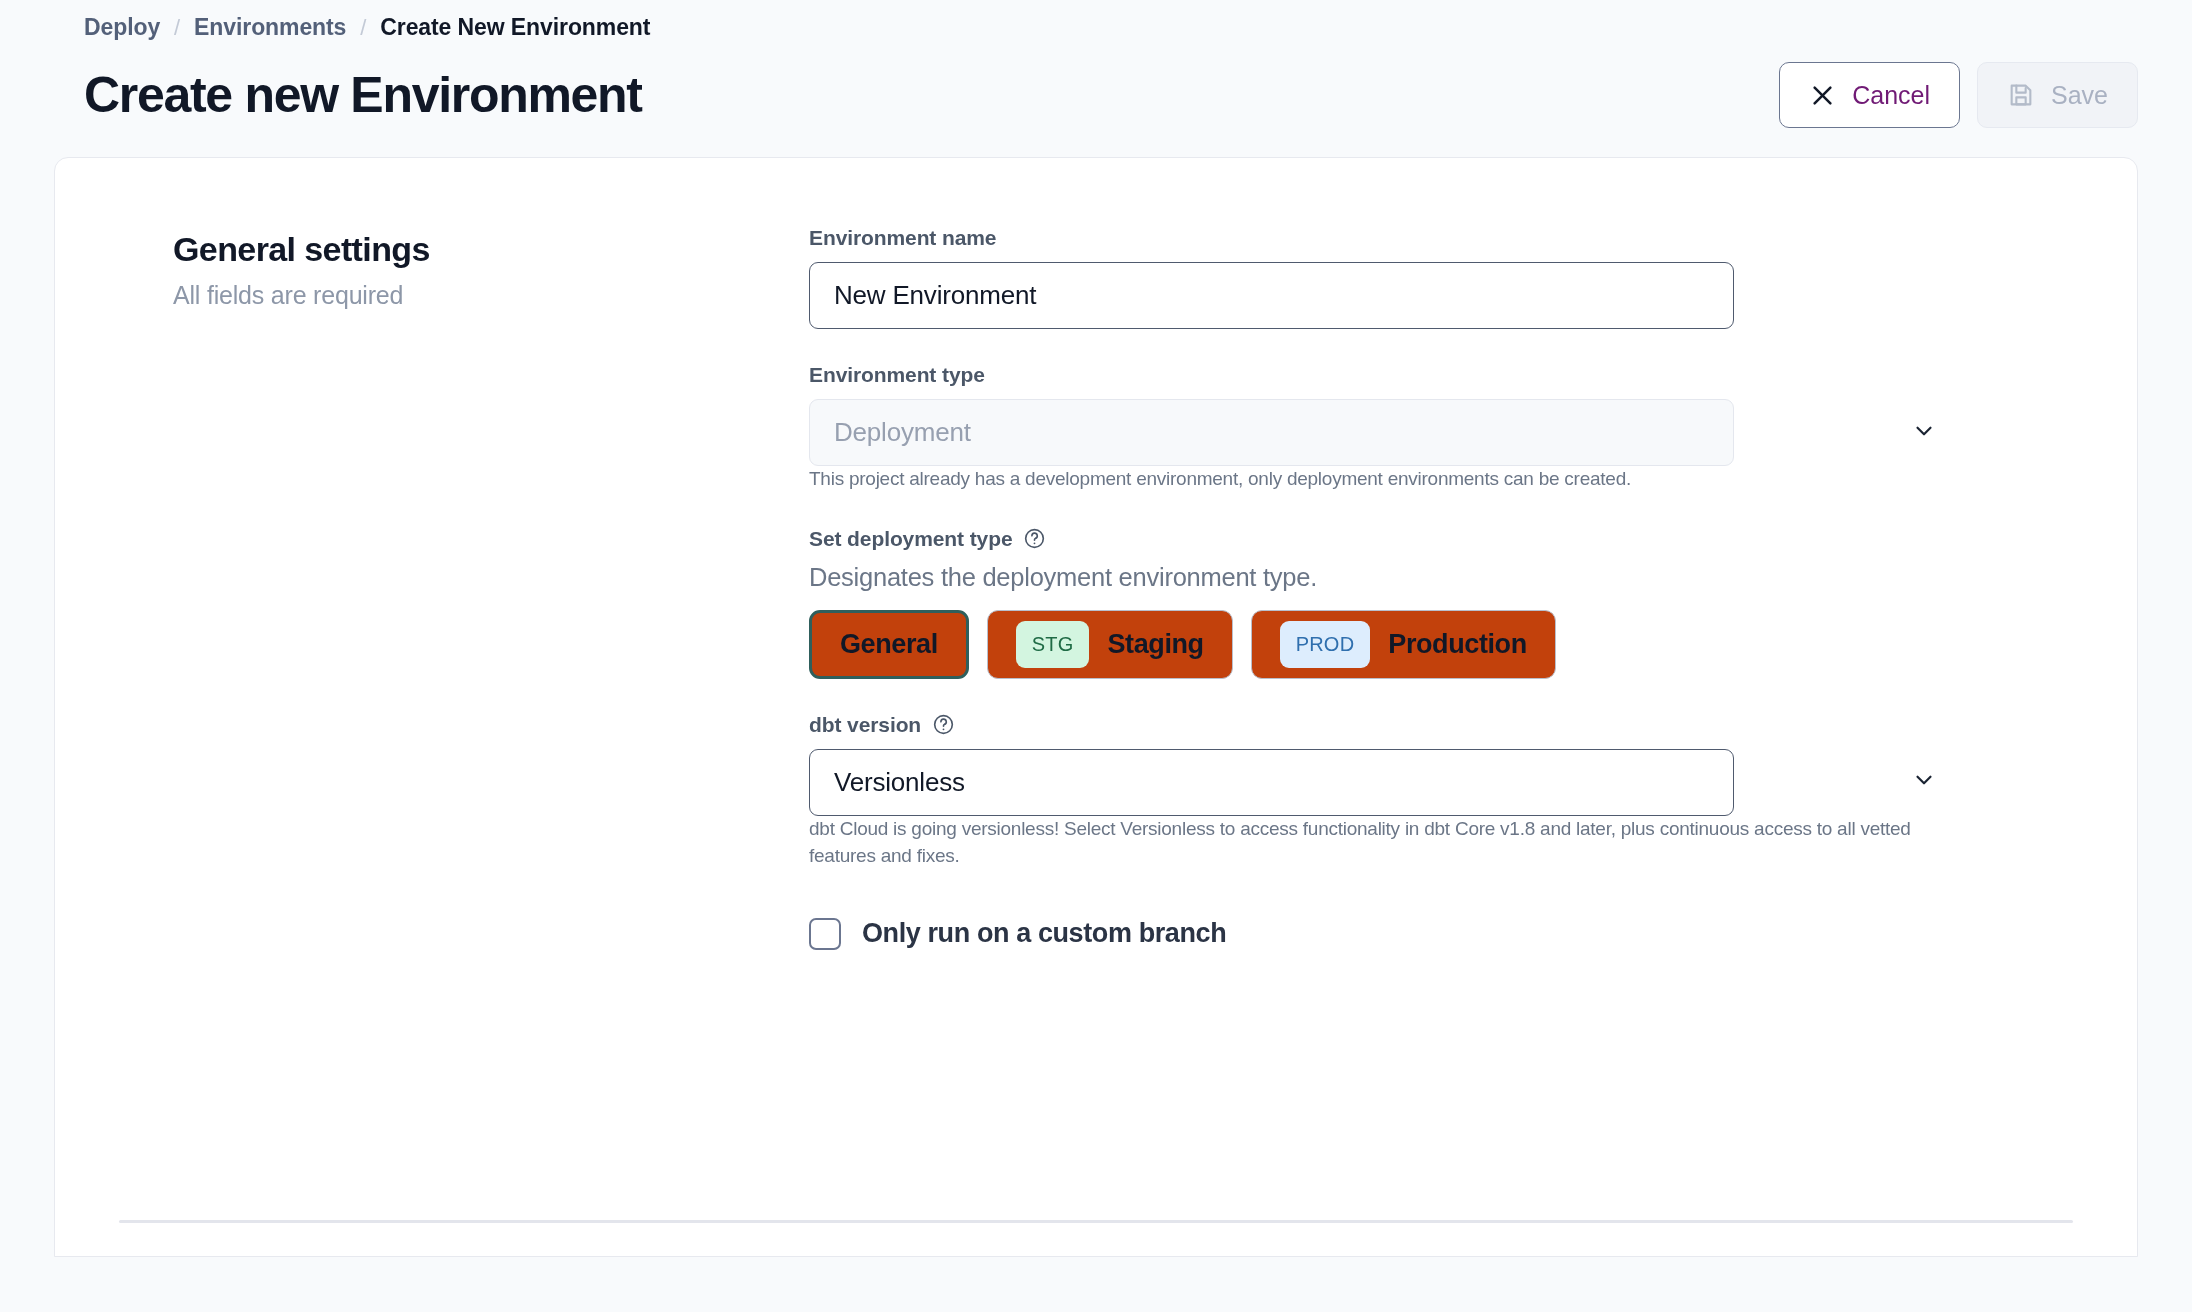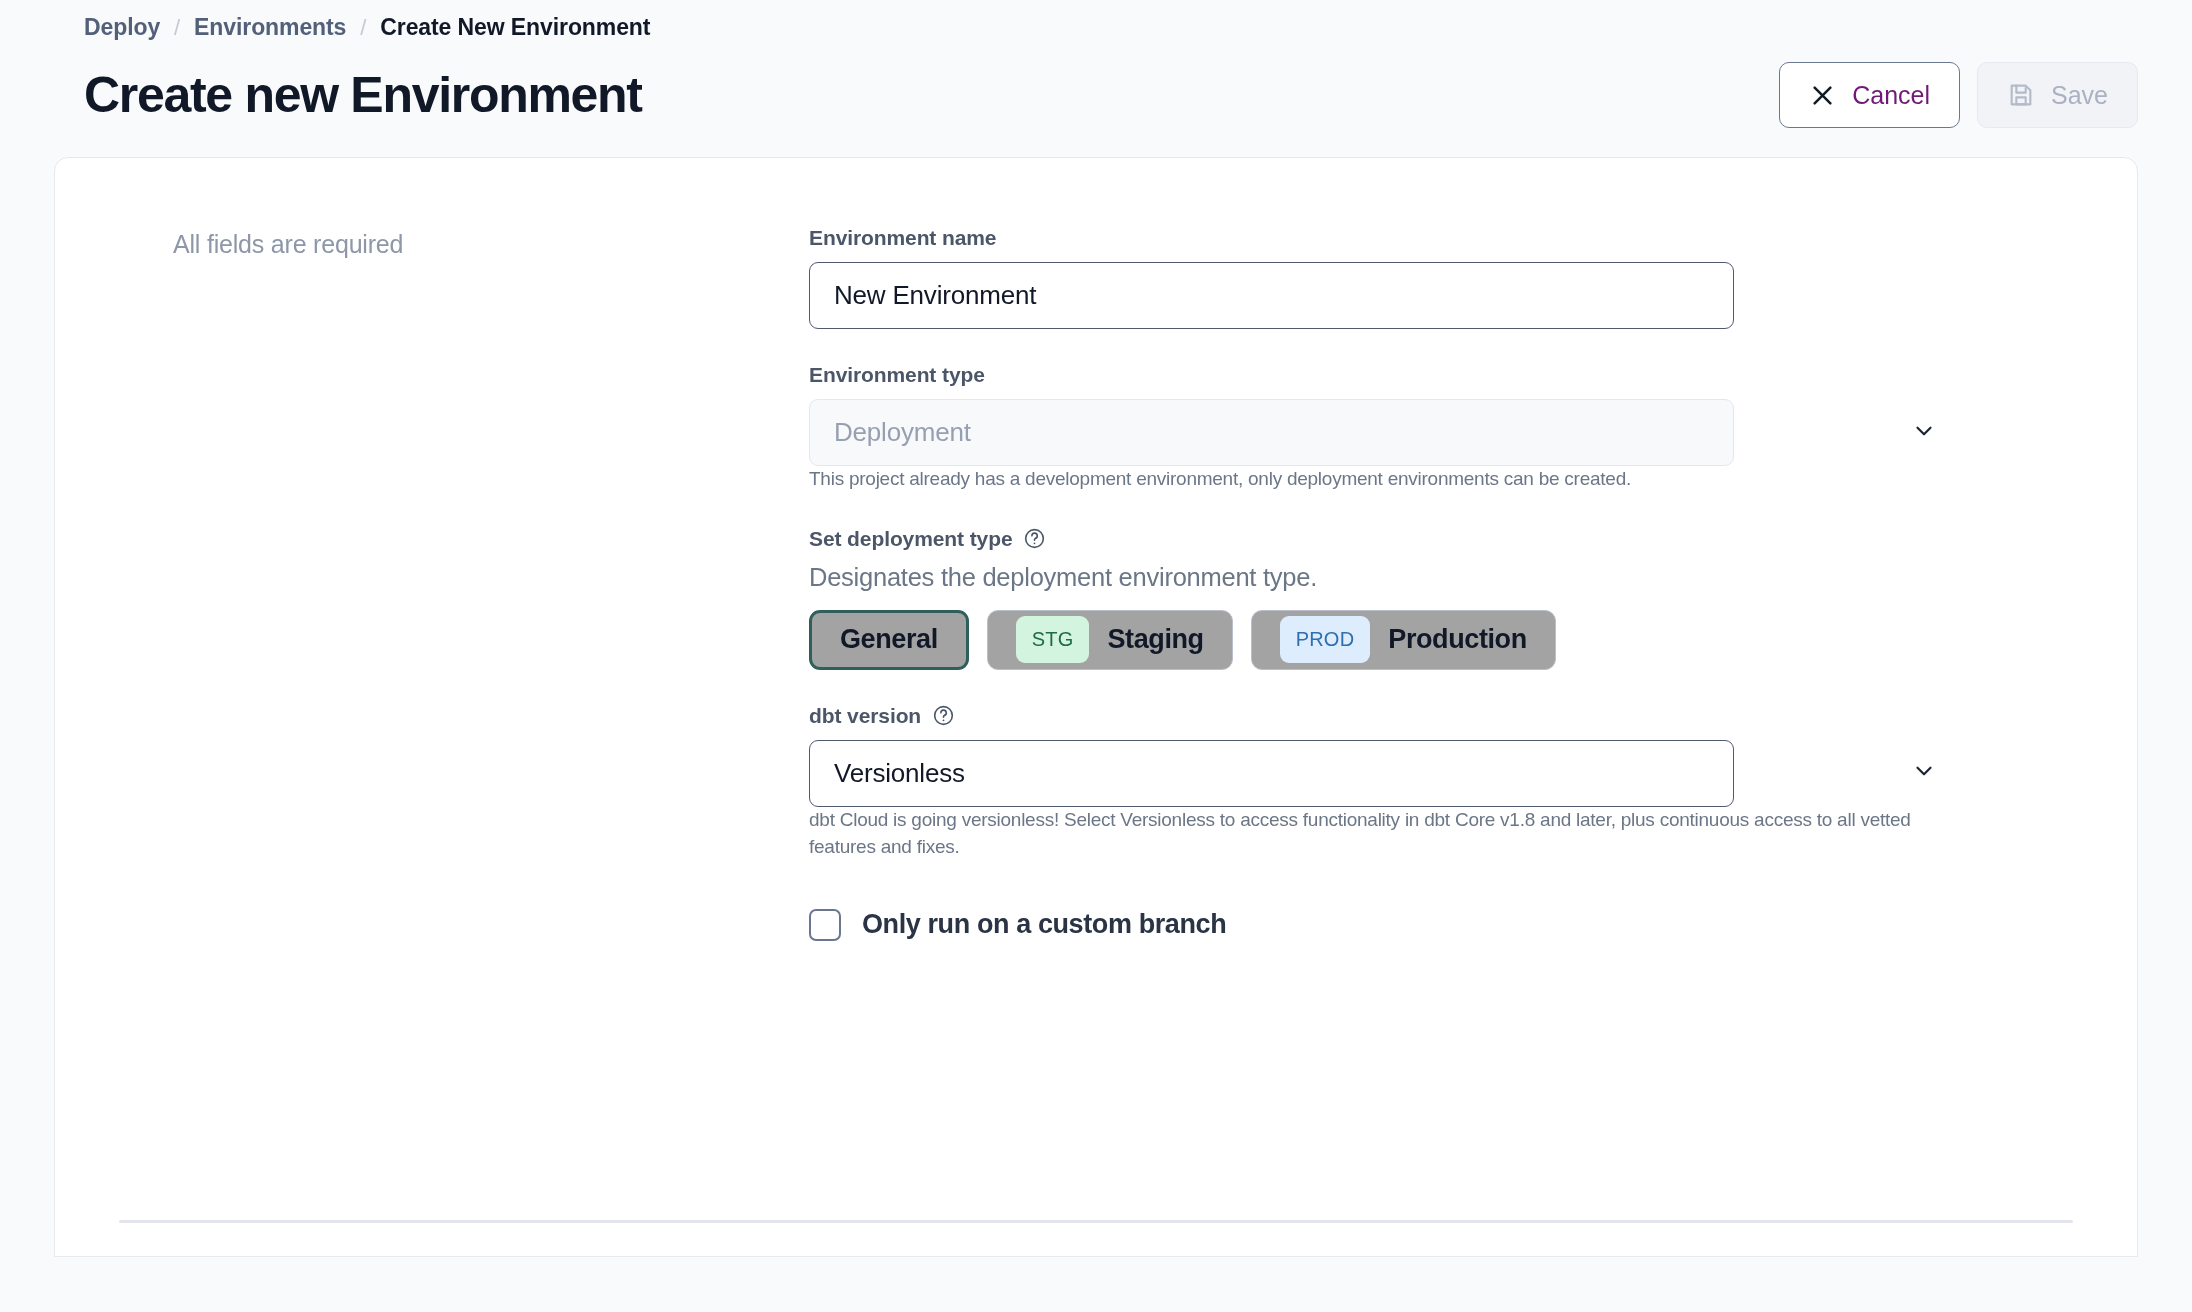--- a/index.html
+++ b/index.html
@@ -169,24 +169,24 @@
     letter-spacing: -0.25px;
     margin: 0 0 18px 0;
   }
 
   
   .toggle-group { display: flex; gap: 18px; }
   .toggle {
     display: flex;
     align-items: center;
     gap: 18px;
-    height: 60px;
+    height: 69px;
     padding: 0 28px;
     border-radius: 11px;
-    background: #a3a3a3;
+    background: #c2410c;
     border: 1.8px solid #b9bfcc;
     font-size: 27px;
     font-weight: 700;
     color: #111827;
     cursor: pointer;
     font-family: inherit;
     letter-spacing: -0.4px;
   }
   .toggle.selected {
     border: 3.4px solid #2f5f5c;
@@ -278,20 +278,21 @@
       </button>
 
     </div>
   </div>
 </div>
 
 <div class="card">
   <div class="card-inner">
 
     <div class="section-head">
+      <h2 class="section-title">General settings</h2>
       <p class="section-sub">All fields are required</p>
     </div>
 
     <div class="fields">
 
       <div class="field">
         <div class="field-label">
           <span>Environment name</span>
         </div>
         <input class="input" type="text" value="New Environment" style="">

